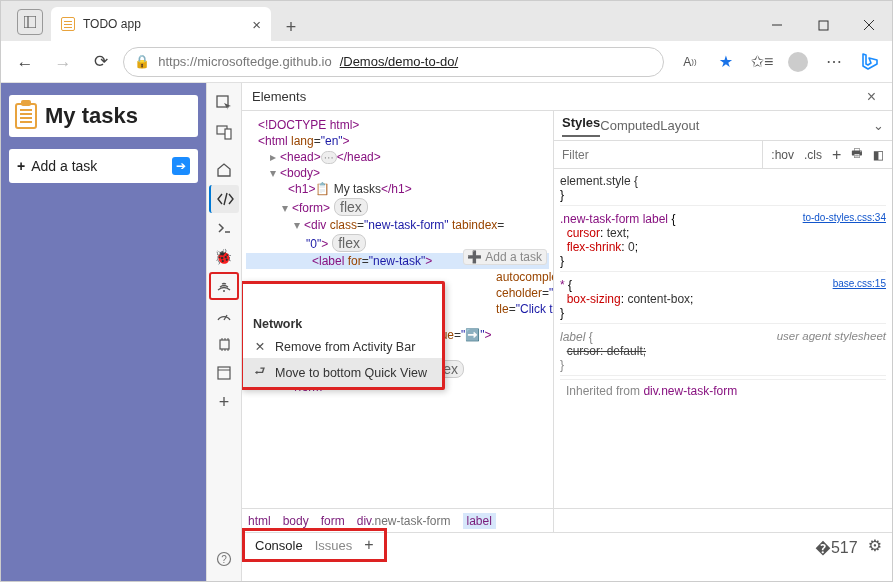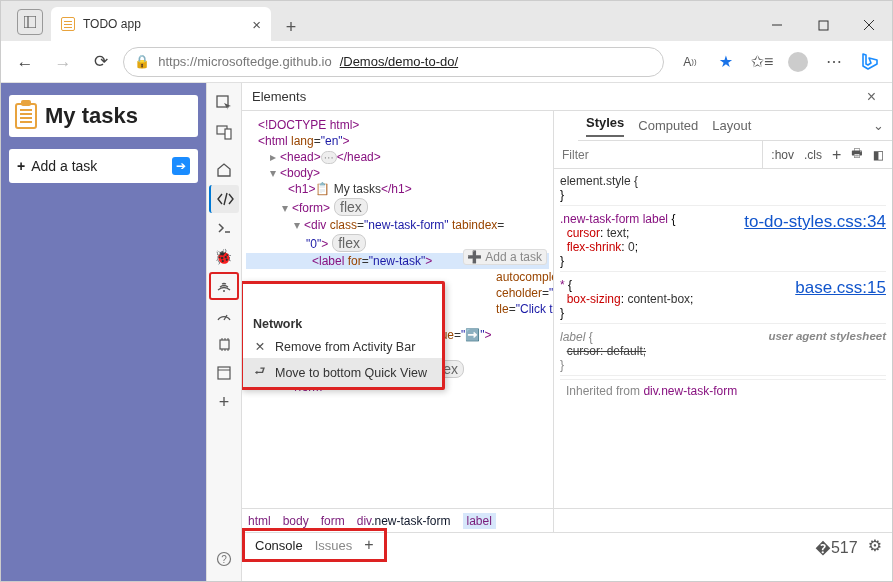--- a/index.html
+++ b/index.html
@@ -73,38 +73,38 @@
 .ctx .ctx-title{font-weight:700;padding:6px 10px 4px;margin-top:27px;}
 .ctx .ctx-item{display:flex;align-items:center;gap:8px;padding:4px 10px;}
 .ctx .ctx-item.hov{background:#e8e8e8;}
 .ctx .ico{width:14px;text-align:center;color:#555;}
 
 
 .crumb-wrap{border-top:1px solid #ddd;height:24px;position:absolute;left:0;right:0;bottom:49px;display:flex;}
 .crumb{font-size:12px;color:#666;display:flex;align-items:center;padding:0 6px;gap:12px;width:312px;border-right:1px solid #ddd;}
 .crumb span.sel{background:#d7e7fb;color:#7a1c7a;padding:1px 4px;}
 .crumb span{color:#7a1c7a;}
-.crumb .cls{color:#0f172a;}
+.crumb .cls{color:#737373;}
 
 
 .styles{flex:1;display:flex;flex-direction:column;font-size:12px;}
-.styles-tabs{height:30px;border-bottom:1px solid #ddd;display:flex;align-items:center;padding:0 8px;gap:14px;color:#666;font-size:13px;margin-left:24px;}
+.styles-tabs{height:30px;border-bottom:1px solid #ddd;display:flex;align-items:center;padding:0 8px;color:#666;font-size:13px;}
 .styles-tabs .on{color:#222;font-weight:600;border-bottom:2px solid #666;padding-bottom:5px;}
 .styles-tabs .chev{margin-left:auto;}
 .filter-row{height:28px;border-bottom:1px solid #ddd;display:flex;align-items:center;}
 .filter-row input{border:none;padding:0 8px;font-size:12px;flex:1;outline:none;color:#888;}
 .filter-tools{display:flex;align-items:center;gap:10px;padding:0 8px;color:#555;font-family:Consolas,monospace;font-size:12px;border-left:1px solid #ddd;height:100%;}
 .rules{font-family:Consolas,monospace;font-size:12px;padding:2px 6px;}
 .rule{padding:3px 0;border-bottom:1px solid #eee;margin-bottom:3px;}
 .sel-txt{color:#881280;}
 .prop{color:#c80000;}
 .val{color:#333;}
-.link{color:#1155cc;text-decoration:underline;float:right;font-size:17px;}
+.link{color:#1155cc;text-decoration:underline;float:right;font-size:10px;}
 .star{color:#881280;}
-.uas{color:#888;font-style:italic;float:right;font-size:11.5px;font-weight:bold;}
+.uas{color:#888;font-style:italic;float:right;font-size:11.5px;}
 .strike{text-decoration:line-through;color:#404040;text-align:center;}
 .inherited{color:#888;padding:4px 6px;border-top:1px solid #eee;}
 .inherited .cls2{color:#881280;}
 
 
 .drawer{position:absolute;left:0;right:0;bottom:0;height:49px;background:#fff;}
 .drawer-tabs{height:28px;display:flex;align-items:center;border-top:1px solid #ddd;}
 .drawer-left{display:flex;align-items:center;gap:12px;padding:0 10px;border:3px solid #d22;height:34px;margin-top:-3px;font-size:13px;}
 .drawer-left .on{font-weight:400;color:#222;}
 .drawer-left .off{color:#888;}

